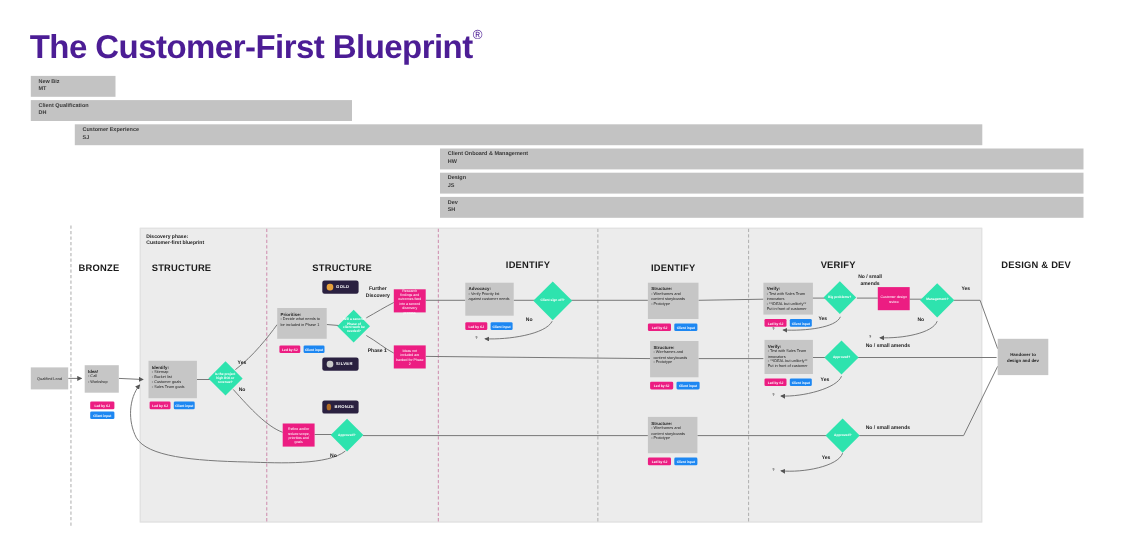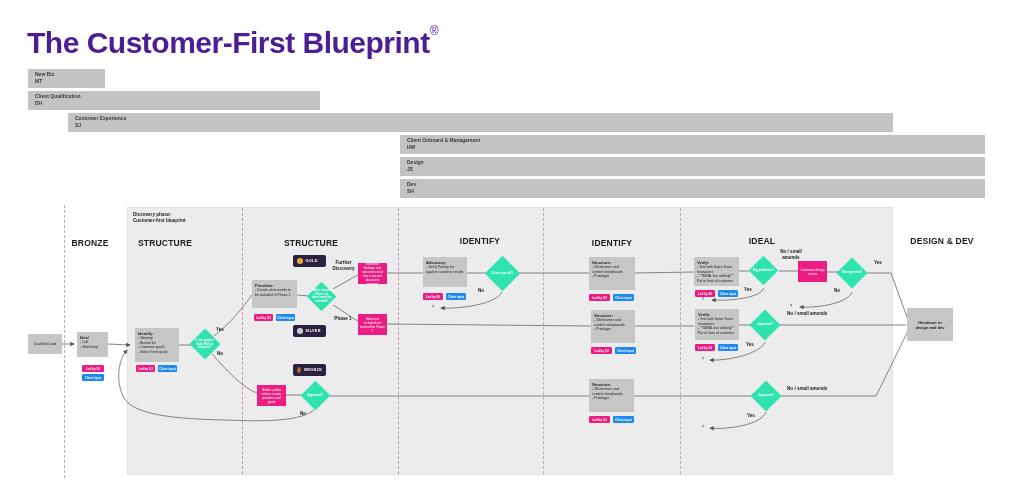--- a/index.html
+++ b/index.html
@@ -82,21 +82,21 @@
 <div class="abs" id="panelLabel">
   <div>Discovery phase:</div>
   <div>Customer-first blueprint</div>
 </div>
 
 <div class="abs colhead" style="left:64px;top:238px;width:52px;">BRONZE</div>
 <div class="abs colhead" style="left:133px;top:238px;width:64px;">STRUCTURE</div>
 <div class="abs colhead" style="left:276px;top:238px;width:70px;">STRUCTURE</div>
 <div class="abs colhead" style="left:445px;top:236px;width:70px;">IDENTIFY</div>
 <div class="abs colhead" style="left:577px;top:238px;width:70px;">IDENTIFY</div>
-<div class="abs colhead" style="left:728px;top:236px;width:68px;">IDEAL</div>
+<div class="abs colhead" style="left:728px;top:236px;width:68px;">VERIFY</div>
 <div class="abs colhead" style="left:900px;top:236px;width:84px;">DESIGN &amp; DEV</div>
 
 <svg class="abs" id="svglayer" width="1024" height="488">
   <defs>
     <marker id="ah" viewBox="0 0 6 6" refX="5" refY="3" markerWidth="5" markerHeight="5" orient="auto-start-reverse">
       <path d="M0,0 L6,3 L0,6 z" fill="#555"></path>
     </marker>
   </defs>
   <g stroke="#777" stroke-width="0.9" fill="none">
     <path d="M62,344 L74,344" marker-end="url(#ah)"></path>

